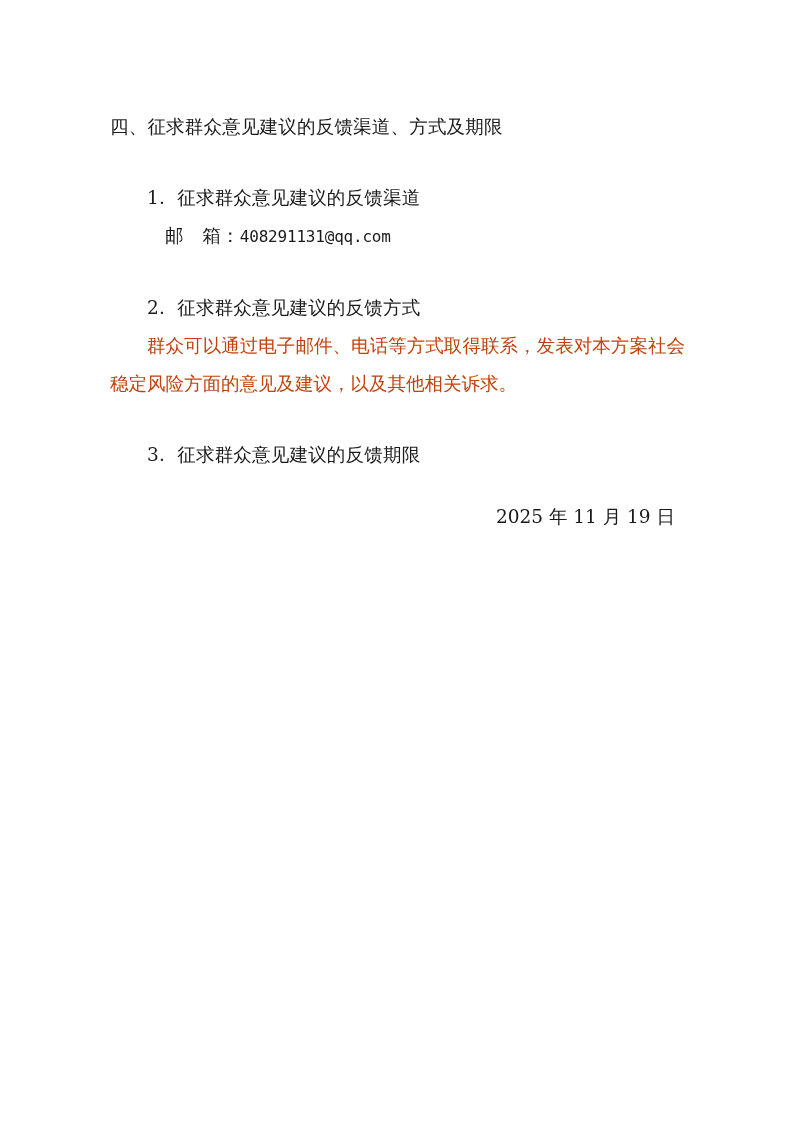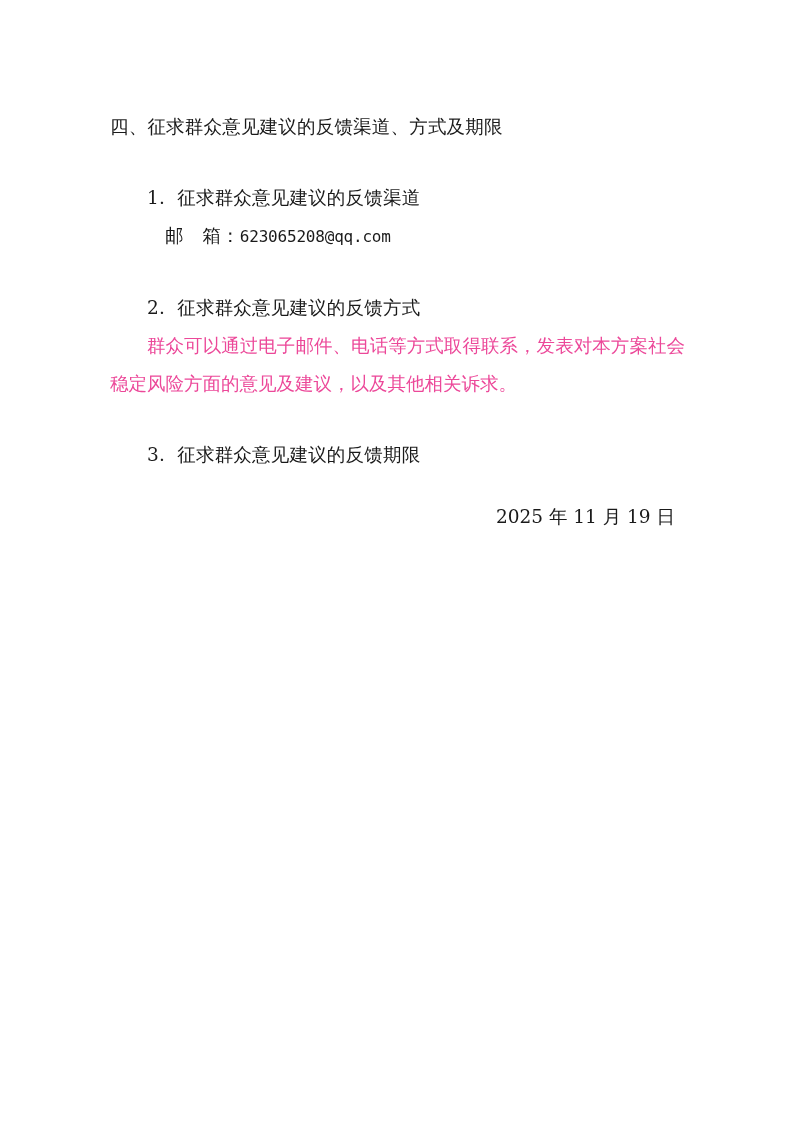--- a/index.html
+++ b/index.html
@@ -36,21 +36,21 @@
   }
   .indent-3 {
     text-indent: 55px;
   }
   .para {
     font-size: 18.5px;
     line-height: 38px;
     text-indent: 37px;
     text-align: justify;
     white-space: normal;
-    color: #ec4899;
+    color: #c2410c;
   }
   .mono {
     font-family: "DejaVu Sans Mono", "Liberation Mono", monospace;
     font-size: 16px;
     letter-spacing: -0.2px;
   }
   .date-line {
     position: absolute;
     left: 110px;
     top: 500px;
@@ -67,21 +67,21 @@
 <body>
 
 <div class="page">
   <div class="content">
 
     <div class="line">四、征求群众意见建议的反馈渠道、方式及期限</div>
 
     <div class="line indent-1"><span>1.</span>&nbsp;&nbsp;<span>征求群众意见建议的反馈渠道</span></div>
 
 
-    <div class="line indent-3"><span>邮　箱：</span><span class="mono">623065208@qq.com</span></div>
+    <div class="line indent-3"><span>邮　箱：</span><span class="mono">408291131@qq.com</span></div>
 
     <div class="line indent-1"><span>2.</span>&nbsp;&nbsp;<span>征求群众意见建议的反馈方式</span></div>
 
     <div class="para">群众可以通过电子邮件、电话等方式取得联系，发表对本方案社会稳定风险方面的意见及建议，以及其他相关诉求。</div>
 
     <div class="line indent-1"><span>3.</span>&nbsp;&nbsp;<span>征求群众意见建议的反馈期限</span></div>
 
 
   </div>
 

